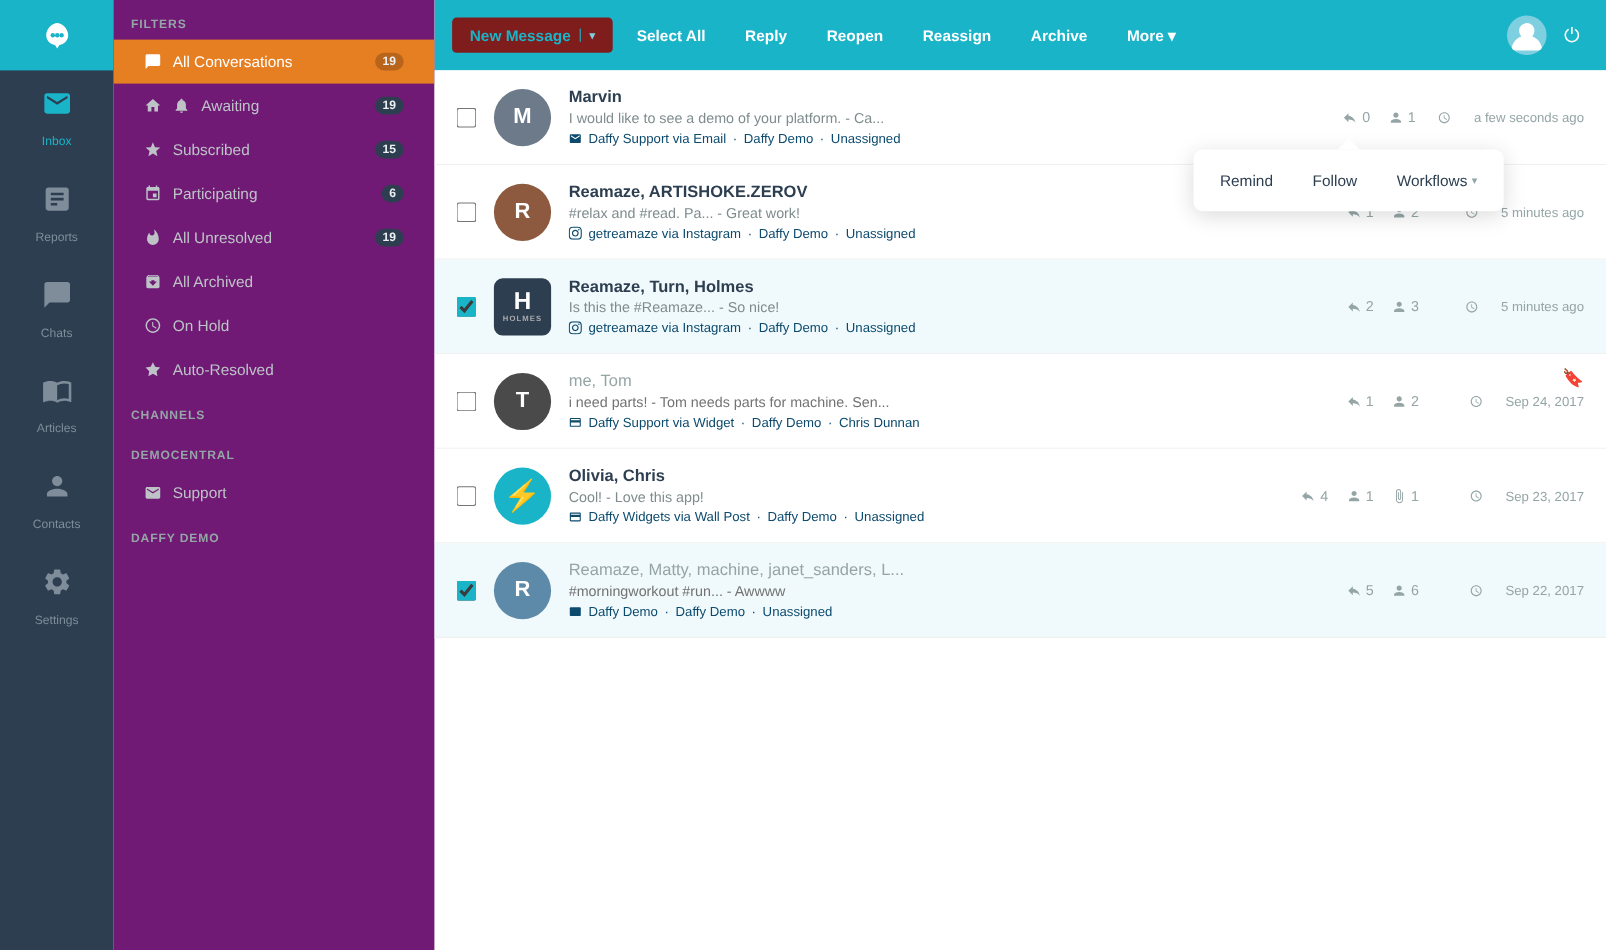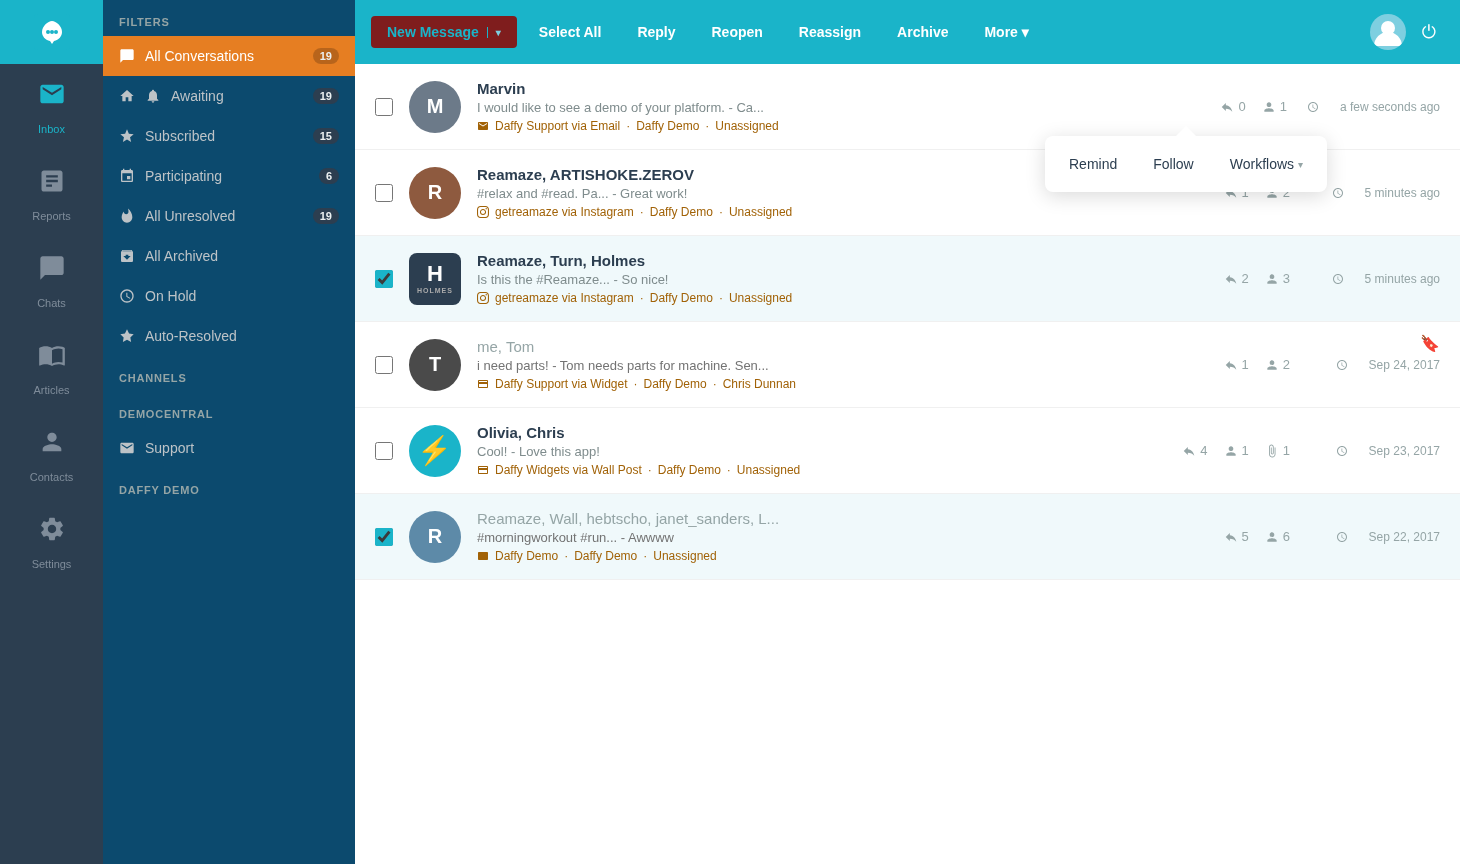--- a/index.html
+++ b/index.html
@@ -36,39 +36,39 @@
       cursor: pointer;
       font-size: 12px;
       gap: 15px;
     }
     .nav-item.active { color: #1ab4c9; }
     .nav-item svg { width: 28px; height: 28px; }
     .nav-item span { font-size: 11px; }
 
     
     .sidebar {
-      width: 252px;
-      background: #0c4a6e;
+      width: 292px;
+      background: #701a75;
       display: flex;
       flex-direction: column;
       flex-shrink: 0;
       overflow-y: auto;
     }
     .sidebar-section-label {
       padding: 16px 16px 8px;
       font-size: 11px;
       font-weight: 700;
       color: #95a5a6;
       letter-spacing: 0.8px;
       text-transform: uppercase;
     }
     .sidebar-item {
       display: flex;
       align-items: center;
-      padding: 12px 16px;
+      padding: 12px 28px;
       color: #bdc3c7;
       font-size: 14px;
       cursor: pointer;
       position: relative;
     }
     .sidebar-item.active { background: #e67e22; color: #fff; }
     .sidebar-item svg { width: 16px; height: 16px; margin-right: 10px; flex-shrink: 0; }
     .sidebar-item .badge {
       margin-left: auto;
       background: #2c3e50;
@@ -212,21 +212,21 @@
       align-items: center;
       justify-content: center;
       font-size: 14px;
       font-weight: 700;
     }
     .conv-content { flex: 1; min-width: 0; }
     .conv-name { font-size: 15px; font-weight: 600; color: #2c3e50; margin-bottom: 3px; }
     .conv-name.muted { color: #95a5a6; font-weight: 400; }
     .conv-preview { font-size: 13px; color: #7f8c8d; margin-bottom: 4px; white-space: nowrap; overflow: hidden; text-overflow: ellipsis; max-width: 580px; }
     .conv-preview.muted { color: #737373; }
-    .conv-meta { font-size: 12px; color: #a16207; display: flex; align-items: center; gap: 6px; }
+    .conv-meta { font-size: 12px; color: #0c4a6e; display: flex; align-items: center; gap: 6px; }
     .conv-meta svg { width: 12px; height: 12px; }
     .conv-stats {
       display: flex;
       align-items: center;
       gap: 16px;
       margin-right: 20px;
       flex-shrink: 0;
     }
     .conv-stat {
       display: flex;
@@ -626,21 +626,21 @@
             <path d="M11.99 2C6.47 2 2 6.48 2 12s4.47 10 9.99 10C17.52 22 22 17.52 22 12S17.52 2 11.99 2zM12 20c-4.42 0-8-3.58-8-8s3.58-8 8-8 8 3.58 8 8-3.58 8-8 8zm.5-13H11v6l5.25 3.15.75-1.23-4.5-2.67z"></path>
           </svg>
       <span>Sep 23, 2017</span>
     </div>
 
   </div>
       <div class="conv-item selected">
     <input type="checkbox" class="conv-checkbox" checked="" style="">
     <div class="conv-avatar" style="background:#5d8aa8;font-size:20px;color:white;">R</div>
     <div class="conv-content">
-      <div class="conv-name muted">Reamaze, Wall, hebtscho, janet_sanders, L...</div>
+      <div class="conv-name muted">Reamaze, Matty, machine, janet_sanders, L...</div>
       <div class="conv-preview muted">#morningworkout #run... - Awwww</div>
       <div class="conv-meta">
         <svg viewBox="0 0 24 24" fill="currentColor" width="12" height="12">
               <path d="M20 4H4c-1.1 0-2 .9-2 2v12c0 1.1.9 2 2 2h16c1.1 0 2-.9 2-2V6c0-1.1-.9-2-2-2z"></path>
             </svg>
         <span>Daffy Demo</span>
         <span>·</span>
         <span>Daffy Demo</span>
         <span>·</span>
         <span>Unassigned</span>

